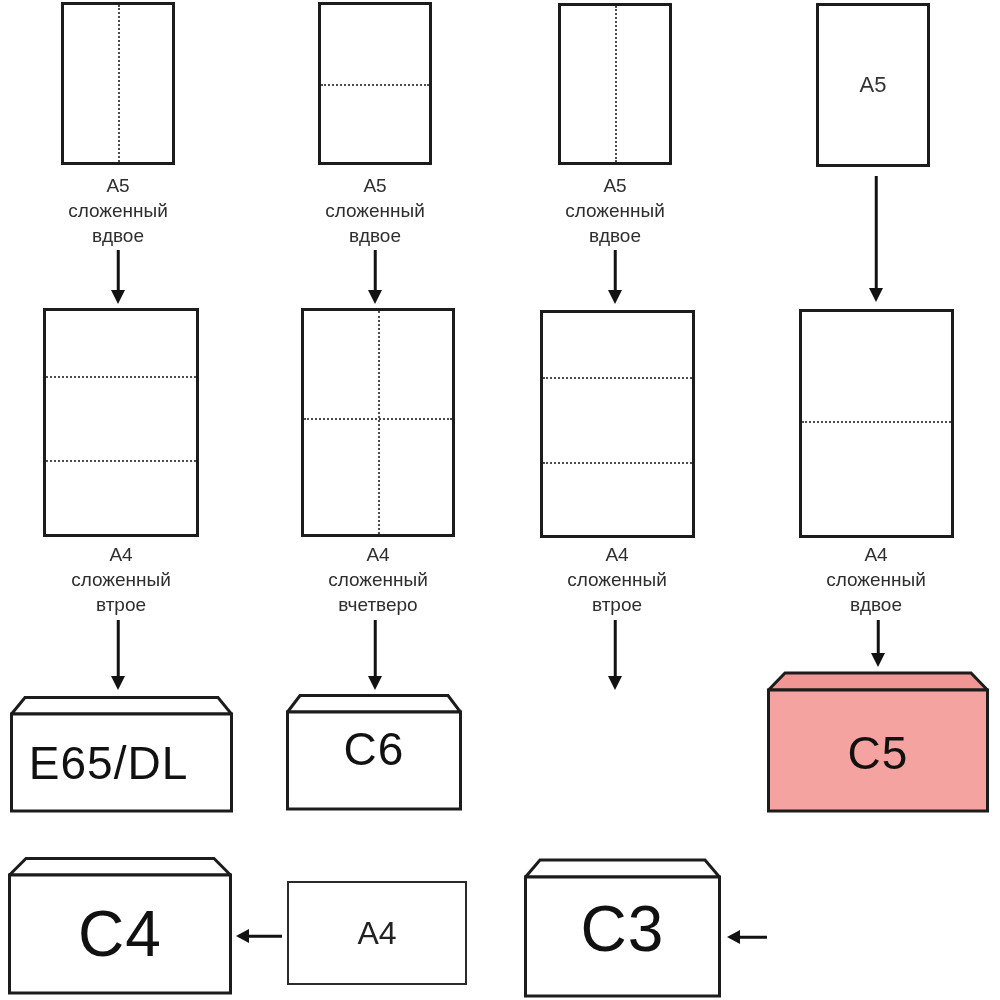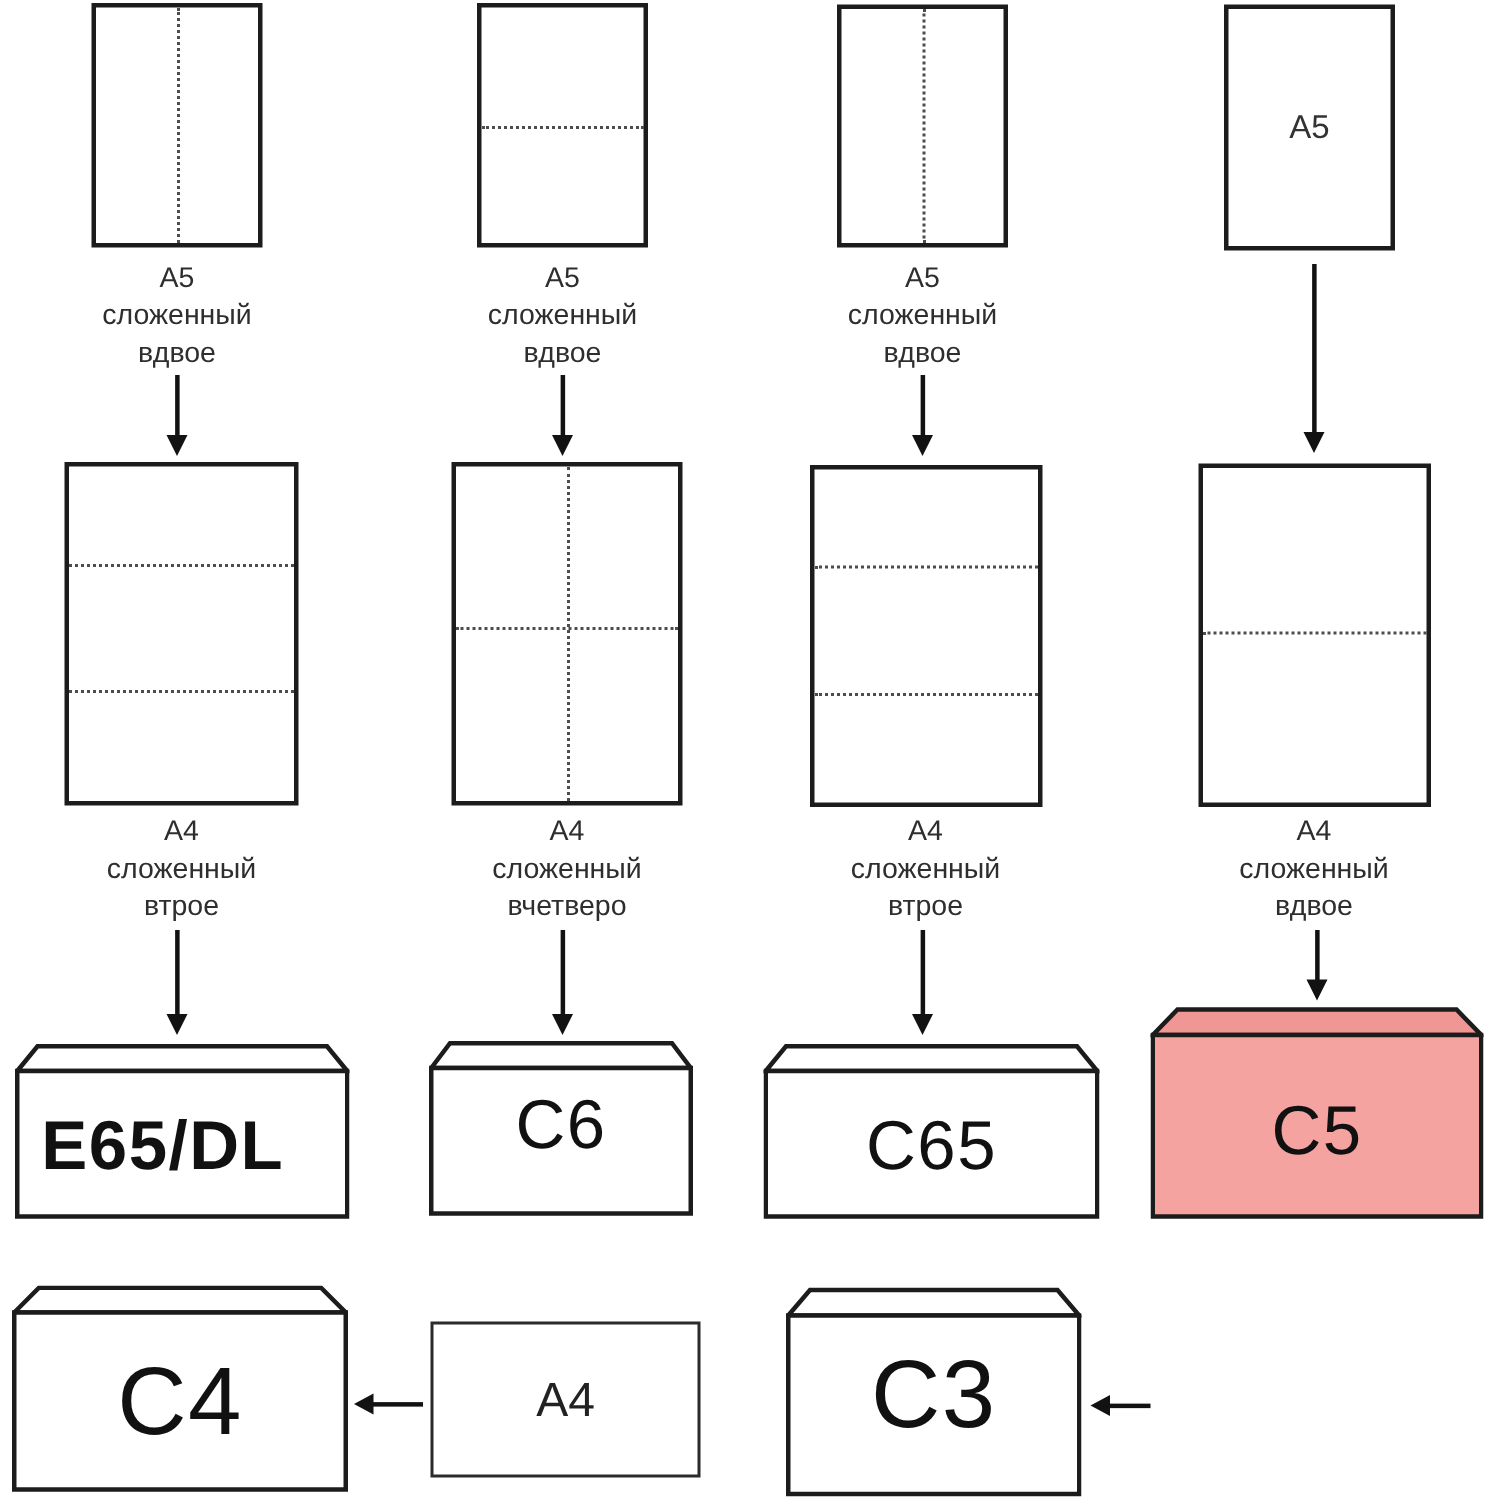--- a/index.html
+++ b/index.html
@@ -79,21 +79,21 @@
     <div class="fold-h" style="top:29%;"></div>
     <div class="fold-h" style="top:67%;"></div>
   </div>
   <div class="caption" style="left:41px; top:542px; width:160px;">A4
 сложенный
 втрое</div>
   <div class="arrow-v" style="left:111px; top:620px; height:70px;">
     <div class="shaft"></div>
       <div class="head"></div>
   </div>
-  <div class="envelope" style="left:10px; top:696px; width:197px; height:117px;font-weight:bold;">
+  <div class="envelope" style="left:10px; top:696px; width:197px; height:117px;">
     <svg width="223" height="117" viewBox="0 0 223 117">
       <polygon points="1.5,18 15,1.5 208,1.5 221.5,18" fill="#ffffff" stroke="#1c1c1c" stroke-width="3"></polygon>
       <rect x="1.5" y="18" width="220" height="97" fill="#ffffff" stroke="#1c1c1c" stroke-width="3"></rect>
     </svg>
     <div class="env-label" style="top:18px; height:97px;">E65/DL</div>
   </div>
 
   <div class="sheet" style="left:318px; top:2px; width:114px; height:163px;">
     <div class="fold-h" style="top:50%;"></div>
   </div>
@@ -137,27 +137,20 @@
     <div class="fold-h" style="top:29%;"></div>
     <div class="fold-h" style="top:67%;"></div>
   </div>
   <div class="caption" style="left:537px; top:542px; width:160px;">A4
 сложенный
 втрое</div>
   <div class="arrow-v" style="left:608px; top:620px; height:70px;">
     <div class="shaft"></div>
       <div class="head"></div>
   </div>
-  <div class="envelope" style="left:509px; top:696px; width:224px; height:117px;">
-    <svg width="224" height="117" viewBox="0 0 224 117">
-      <polygon points="1.5,18 15,1.5 209,1.5 222.5,18" fill="#ffffff" stroke="#1c1c1c" stroke-width="3"></polygon>
-      <rect x="1.5" y="18" width="221" height="97" fill="#ffffff" stroke="#1c1c1c" stroke-width="3"></rect>
-    </svg>
-    <div class="env-label" style="top:18px; height:97px;">C65</div>
-  </div>
 
   <div class="sheet" style="left:816px; top:3px; width:114px; height:164px;">
     <div class="sheet-inner-label">A5</div>
   </div>
   <div class="arrow-v" style="left:869px; top:176px; height:126px;">
     <div class="shaft"></div>
       <div class="head"></div>
   </div>
   <div class="sheet" style="left:799px; top:309px; width:155px; height:229px;">
     <div class="fold-h" style="top:49%;"></div>

